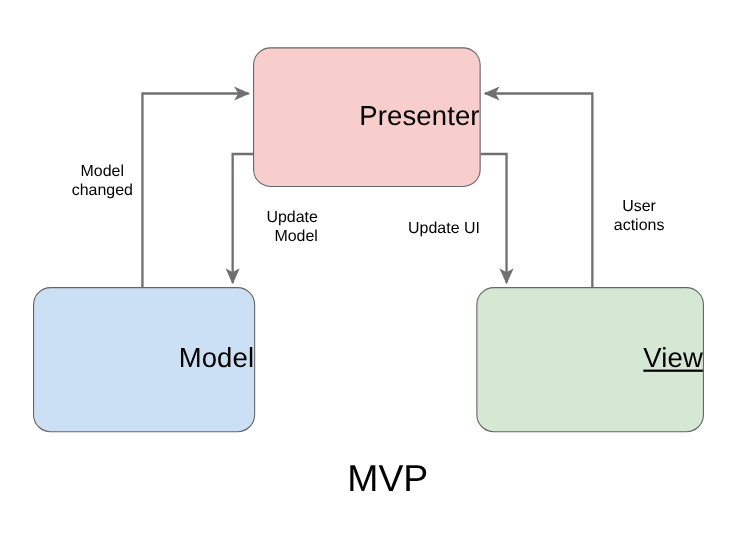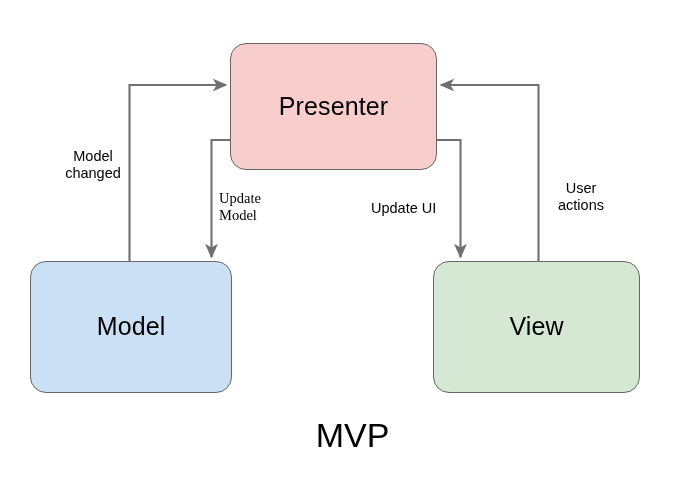--- a/index.html
+++ b/index.html
@@ -27,21 +27,21 @@
     width: 681px;
     height: 500px;
   }
   .node {
     position: absolute;
     box-sizing: border-box;
     border: 1px solid #666666;
     border-radius: 16px;
     display: flex;
     align-items: center;
-    justify-content: center;
+    justify-content: flex-end;
   }
   .node-label {
     font-size: 25px;
     line-height: 1.1;
     color: #000000;
     text-align: center;
     letter-spacing: 0.1px;
   }
   #node-presenter {
     left: 230px;
@@ -71,22 +71,21 @@
   #label-model-changed {
     left: 60px;
     top: 148px;
     width: 66px;
     text-align: center;
   }
   #label-update-model {
     left: 219px;
     top: 190px;
     width: 70px;
-    text-align: left;
-    font-family: Liberation Serif, serif;
+    text-align: right;
   }
   #label-update-ui {
     left: 371px;
     top: 200px;
     width: 82px;
     text-align: left;
   }
   #label-user-actions {
     left: 546px;
     top: 148px;
@@ -130,21 +129,21 @@
   </svg>
 
   <div class="node" id="node-presenter" style="background:#f8cecc;">
     <span class="node-label">Presenter</span>
   </div>
 
   <div class="node" id="node-model" style="background:#cce0f5;">
     <span class="node-label">Model</span>
   </div>
 
-  <div class="node" id="node-view" style="background:#d5e8d4;">
+  <div class="node" id="node-view" style="background:#d5e8d4;text-decoration:underline;">
     <span class="node-label">View</span>
   </div>
 
   <div class="edge-label" id="label-model-changed">Model
 changed</div>
 
   <div class="edge-label" id="label-update-model">Update
 Model</div>
 
   <div class="edge-label" id="label-update-ui">Update UI</div>

